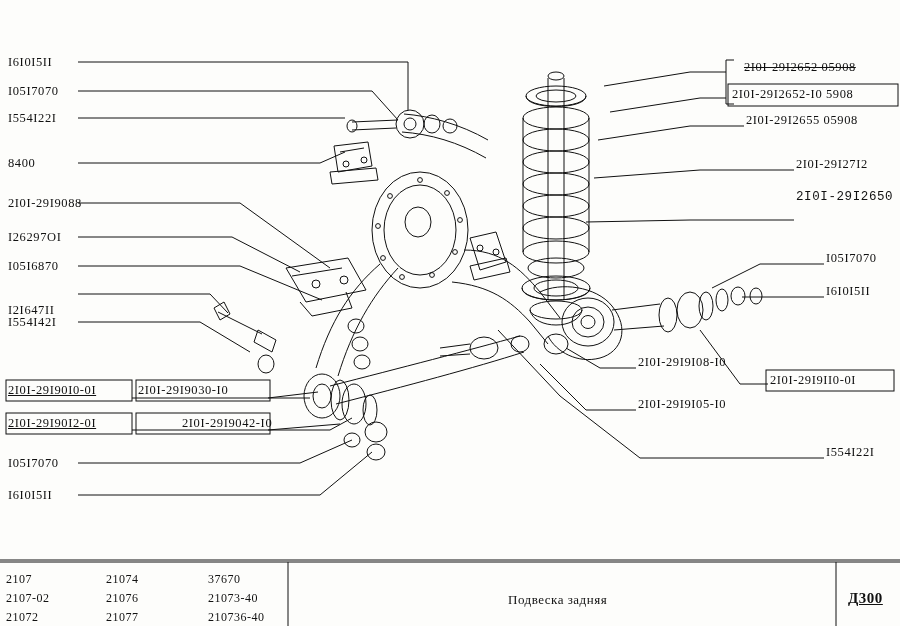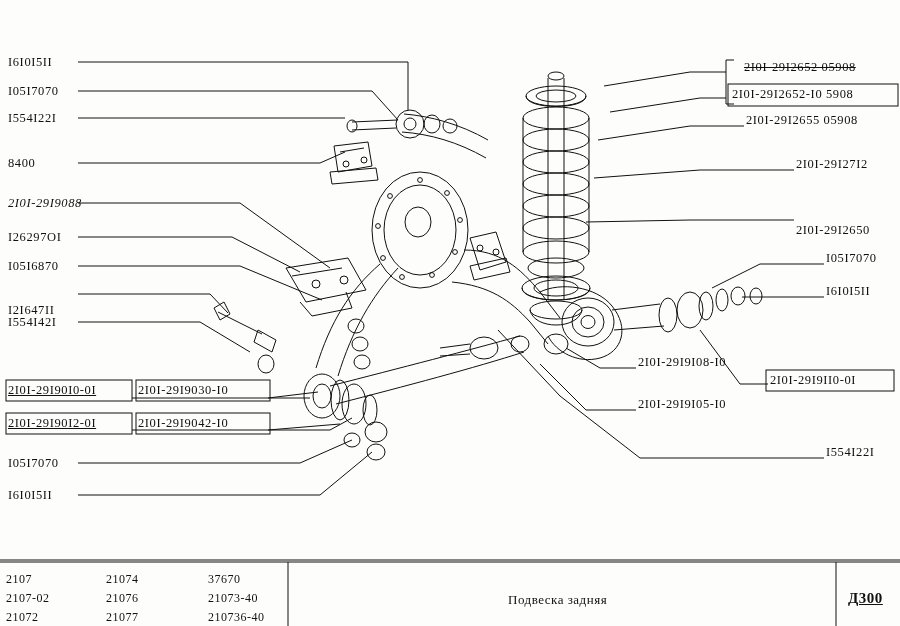--- a/index.html
+++ b/index.html
@@ -155,49 +155,49 @@
       <path d="M530 310 C 534 330 578 330 582 310"></path>
 
       <ellipse cx="756" cy="296" rx="6" ry="8"></ellipse>
     </g>
   </svg>
 
   <div class="lbl" style="left:8px;top:55px;">I6I0I5II</div>
   <div class="lbl" style="left:8px;top:84px;">I05I7070</div>
   <div class="lbl" style="left:8px;top:111px;">I554I22I</div>
   <div class="lbl" style="left:8px;top:156px;">8400</div>
-  <div class="lbl" style="left:8px;top:196px;font-style:italic;">2I0I-29I9088</div>
+  <div class="lbl" style="left:8px;top:196px;">2I0I-29I9088</div>
   <div class="lbl" style="left:8px;top:230px;">I26297OI</div>
   <div class="lbl" style="left:8px;top:259px;">I05I6870</div>
   <div class="lbl" style="left:8px;top:303px;">I2I647II</div>
   <div class="lbl" style="left:8px;top:315px;">I554I42I</div>
   <div class="lbl" style="left:8px;top:456px;">I05I7070</div>
   <div class="lbl" style="left:8px;top:488px;">I6I0I5II</div>
 
   <div class="lbl ul" style="left:8px;top:383px;">2I0I-29I90I0-0I</div>
   <div class="lbl ul" style="left:8px;top:416px;">2I0I-29I90I2-0I</div>
   <div class="lbl" style="left:138px;top:383px;">2I0I-29I9030-I0</div>
-  <div class="lbl" style="left:138px;top:416px;">2I0I-29I9042-I0</div>
+  <div class="lbl" style="left:138px;top:416px;padding-left:44px;">2I0I-29I9042-I0</div>
 
   <svg width="900" height="626" style="pointer-events:none;">
     <g fill="none" stroke="#111" stroke-width="1">
       <rect x="6" y="380" width="126" height="21"></rect>
       <rect x="6" y="413" width="126" height="21"></rect>
       <rect x="136" y="380" width="134" height="21"></rect>
       <rect x="136" y="413" width="134" height="21"></rect>
       <rect x="728" y="84" width="170" height="22"></rect>
       <rect x="766" y="370" width="128" height="21"></rect>
     </g>
   </svg>
 
   <div class="lbl strike" style="left:744px;top:60px;">2I0I-29I2652 05908</div>
   <div class="lbl" style="left:732px;top:87px;">2I0I-29I2652-I0 5908</div>
   <div class="lbl" style="left:746px;top:113px;">2I0I-29I2655 05908</div>
   <div class="lbl" style="left:796px;top:157px;">2I0I-29I27I2</div>
-  <div class="lbl" style="left:796px;top:223px;">2I0I-29I2650</div>
+  <div class="lbl" style="left:796px;top:190px;font-family:Liberation Mono, monospace;">2I0I-29I2650</div>
   <div class="lbl" style="left:826px;top:251px;">I05I7070</div>
   <div class="lbl" style="left:826px;top:284px;">I6I0I5II</div>
   <div class="lbl" style="left:638px;top:355px;">2I0I-29I9I08-I0</div>
   <div class="lbl" style="left:770px;top:373px;">2I0I-29I9II0-0I</div>
   <div class="lbl" style="left:638px;top:397px;">2I0I-29I9I05-I0</div>
   <div class="lbl" style="left:826px;top:445px;">I554I22I</div>
 
   <svg width="900" height="626" style="pointer-events:none;">
     <g fill="none" stroke="#111" stroke-width="1">
       <line x1="0" y1="560" x2="900" y2="560"></line>

